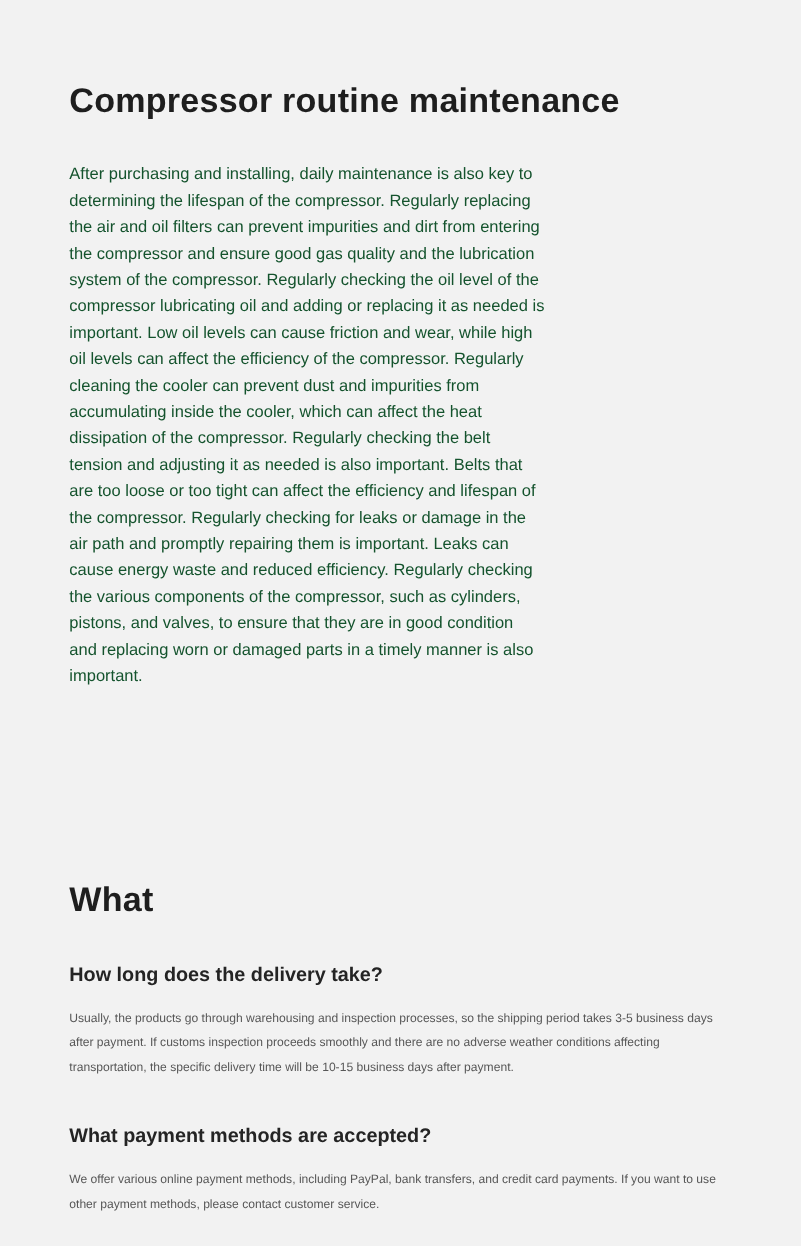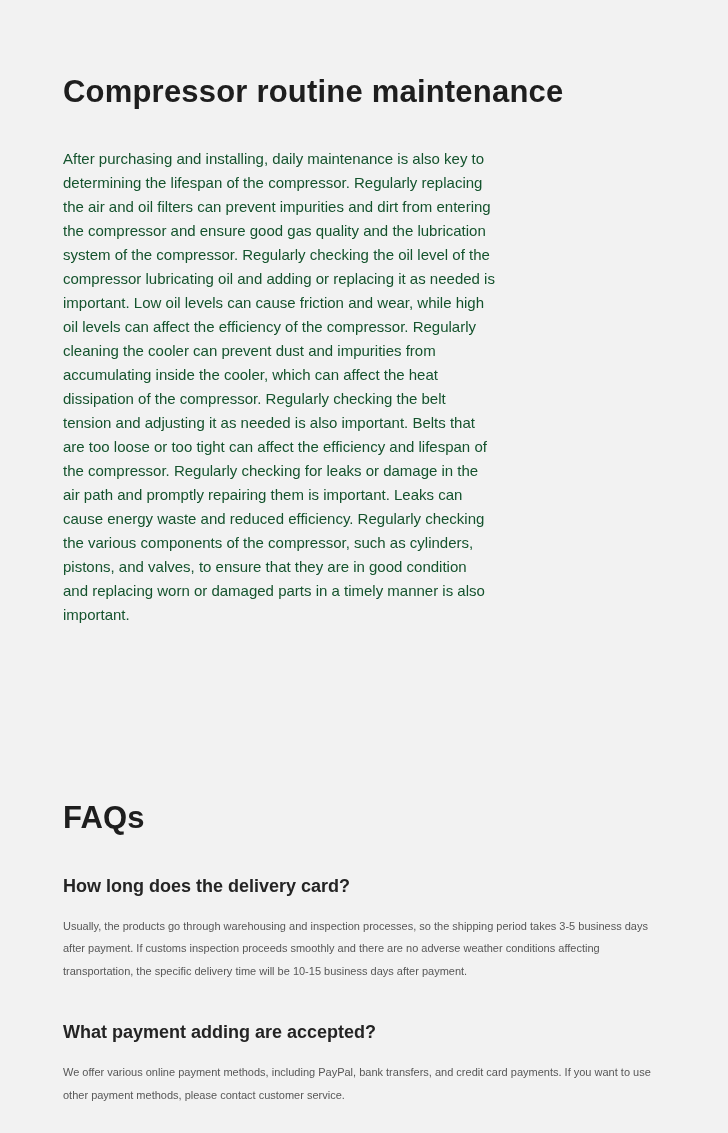--- a/index.html
+++ b/index.html
@@ -63,30 +63,30 @@
 <body>
 
 <main class="page">
 
   <section>
     <h1 class="maintenance-title">Compressor routine maintenance</h1>
     <p class="maintenance-body">After purchasing and installing, daily maintenance is also key to determining the lifespan of the compressor. Regularly replacing the air and oil filters can prevent impurities and dirt from entering the compressor and ensure good gas quality and the lubrication system of the compressor. Regularly checking the oil level of the compressor lubricating oil and adding or replacing it as needed is important. Low oil levels can cause friction and wear, while high oil levels can affect the efficiency of the compressor. Regularly cleaning the cooler can prevent dust and impurities from accumulating inside the cooler, which can affect the heat dissipation of the compressor. Regularly checking the belt tension and adjusting it as needed is also important. Belts that are too loose or too tight can affect the efficiency and lifespan of the compressor. Regularly checking for leaks or damage in the air path and promptly repairing them is important. Leaks can cause energy waste and reduced efficiency. Regularly checking the various components of the compressor, such as cylinders, pistons, and valves, to ensure that they are in good condition and replacing worn or damaged parts in a timely manner is also important.</p>
   </section>
 
   <section>
-    <h2 class="faq-title">FAQs</h2>
+    <h2 class="faq-title">What</h2>
 
     <div>
 
       <div>
-        <h3 class="faq-question">How long does the delivery card?</h3>
+        <h3 class="faq-question">How long does the delivery take?</h3>
         <p class="faq-answer">Usually, the products go through warehousing and inspection processes, so the shipping period takes 3-5 business days after payment. If customs inspection proceeds smoothly and there are no adverse weather conditions affecting transportation, the specific delivery time will be 10-15 business days after payment.</p>
       </div>
 
       <div>
-        <h3 class="faq-question">What payment adding are accepted?</h3>
+        <h3 class="faq-question">What payment methods are accepted?</h3>
         <p class="faq-answer">We offer various online payment methods, including PayPal, bank transfers, and credit card payments. If you want to use other payment methods, please contact customer service.</p>
       </div>
 
     </div>
   </section>
 
 </main>
 
 </body></html>

